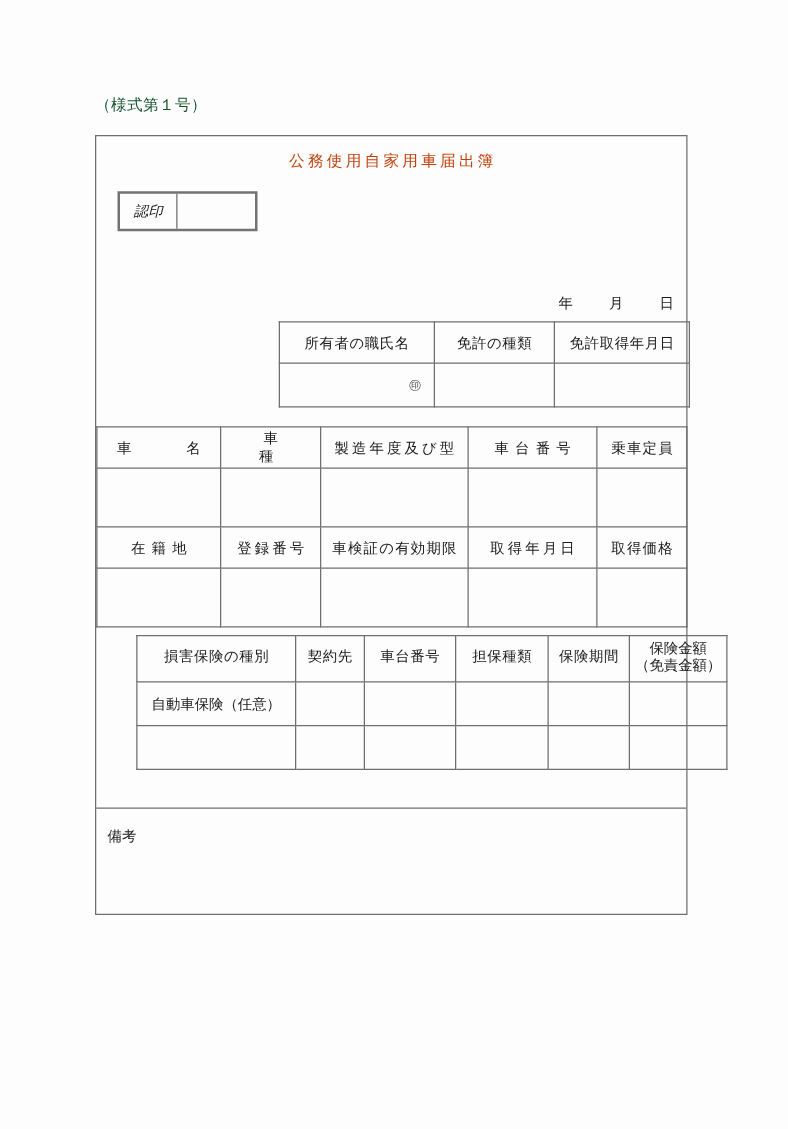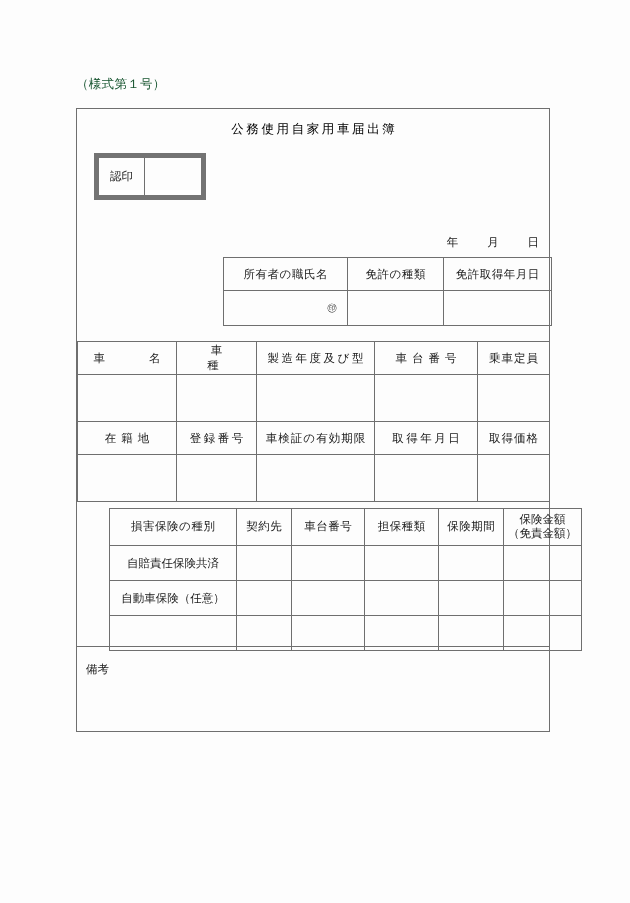--- a/index.html
+++ b/index.html
@@ -48,34 +48,35 @@
   
   .title {
     position: absolute;
     left: 0;
     right: 0;
     top: 12px;
     text-align: center;
     font-size: 12.5px;
     letter-spacing: 2.6px;
     text-indent: 2.6px;
-    color: #000000;
+    color: #c2410c;
     white-space: nowrap;
   }
 
   
   .seal-box {
     position: absolute;
     left: 17px;
     top: 44px;
     width: 112px;
-    height: 47px;
+    height: 32px;
     display: flex;
     box-sizing: border-box;
-    border: 5px solid #737373;
+    border: 2px solid #737373;
+    font-style: italic;
   }
   .seal-box .seal-label {
     width: 46px;
     border-right: 1px solid #6f6f6f;
     display: flex;
     align-items: center;
     justify-content: center;
     font-size: 11.5px;
     box-sizing: border-box;
   }
@@ -264,28 +265,20 @@
           <td class="sp0">契約先</td>
           <td class="sp0">車台番号</td>
           <td class="sp0">担保種類</td>
           <td class="sp0">保険期間</td>
           <td class="two-line">
             <div>保険金額</div>
             <div>（免責金額）</div>
           </td>
         </tr>
         <tr class="data">
-          <td>自賠責任保険共済</td>
-          <td></td>
-          <td></td>
-          <td></td>
-          <td></td>
-          <td></td>
-        </tr>
-        <tr class="data">
           <td>自動車保険（任意）</td>
           <td></td>
           <td></td>
           <td></td>
           <td></td>
           <td></td>
         </tr>
         <tr class="data">
           <td></td>
           <td></td>

